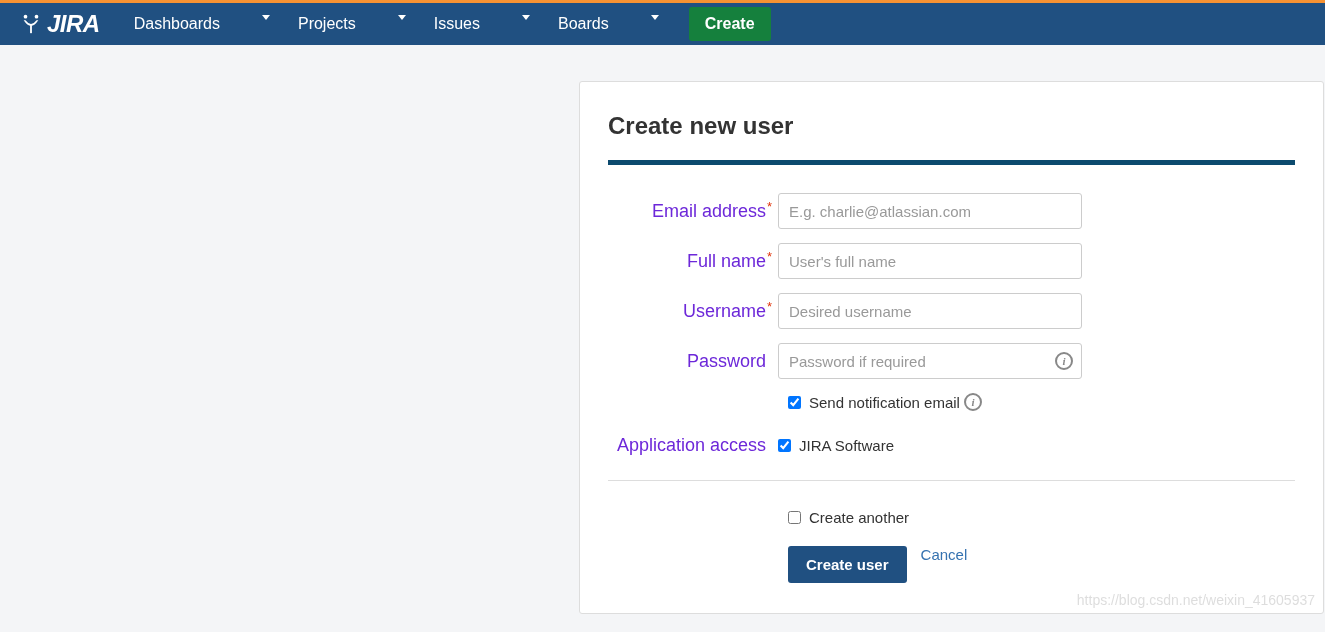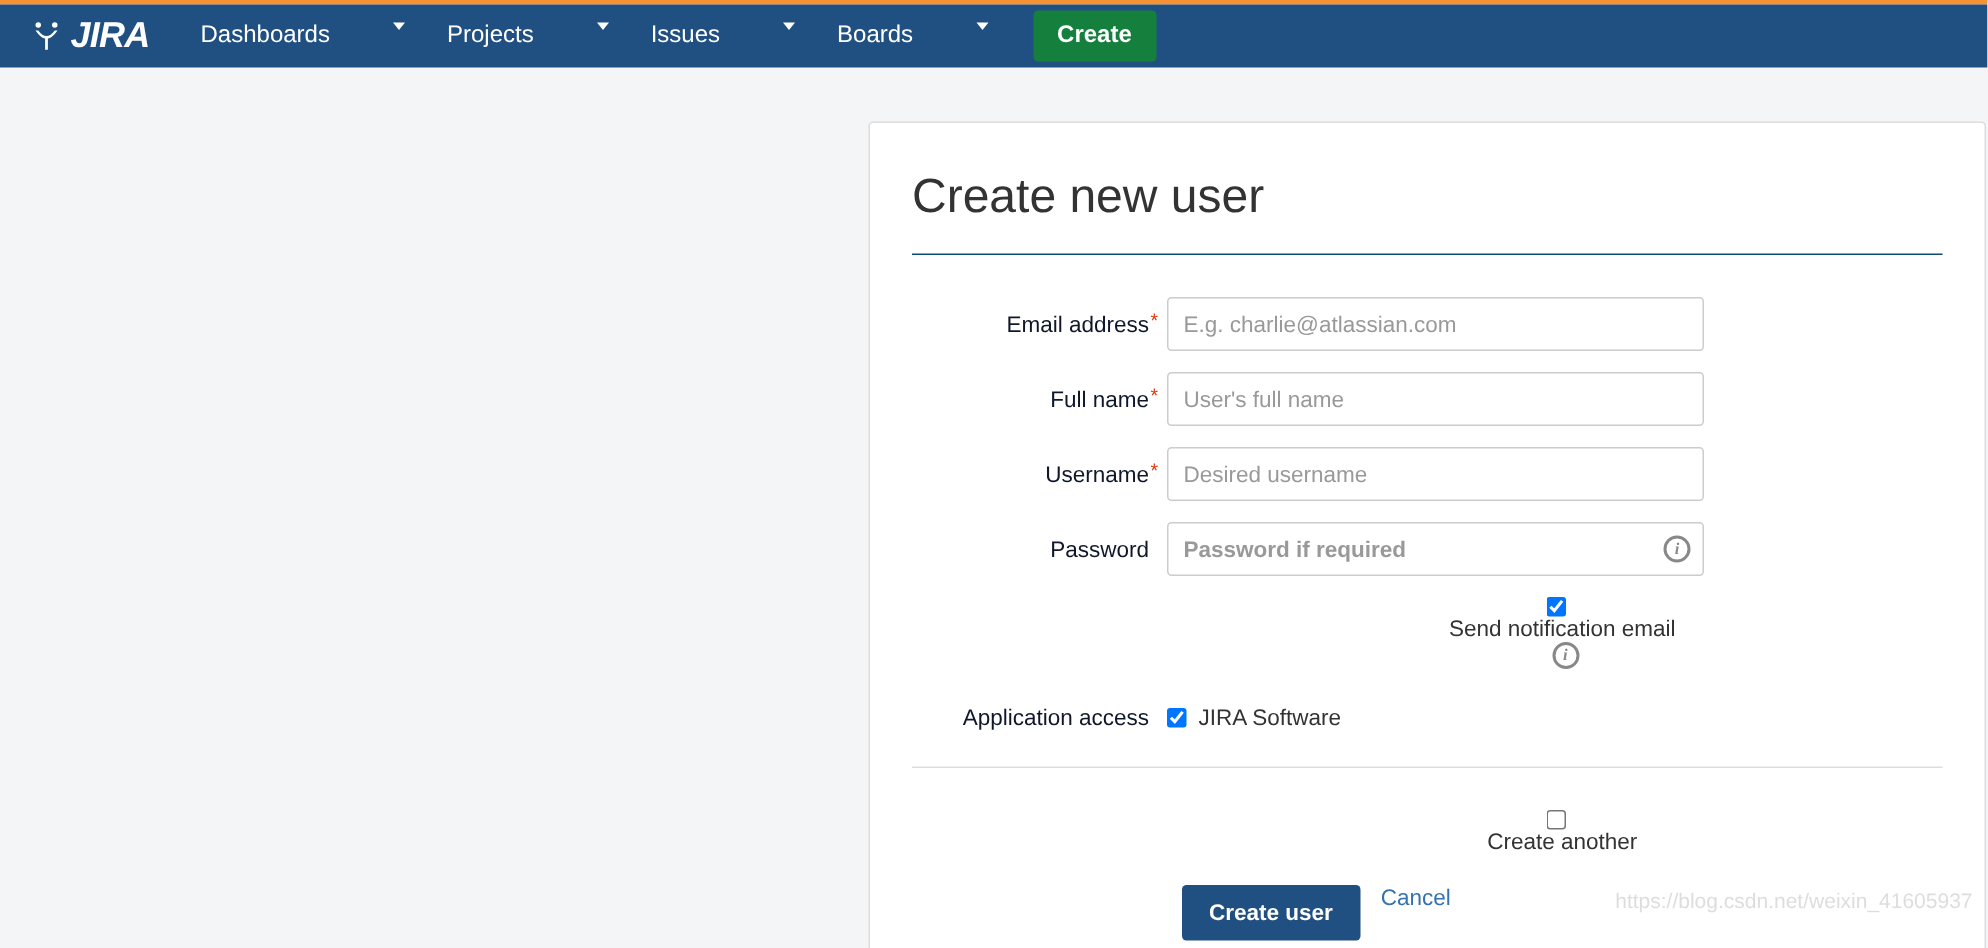--- a/index.html
+++ b/index.html
@@ -65,50 +65,50 @@
       background: #fff;
       border: 1px solid #ddd;
       border-radius: 3px;
       position: absolute;
       left: 579px;
       top: 81px;
       width: 745px;
       padding: 30px 28px 30px 28px;
     }
     .panel h1 {
-      font-size: 32px;
-      font-weight: 400;
+      font-size: 24px;
+      font-weight: 700;
       color: #333;
       padding-bottom: 20px;
-      border-bottom: 1px solid #0c4a6e;
+      border-bottom: 5px solid #0c4a6e;
       margin-bottom: 28px;
     }
     .form-row {
       display: flex;
       align-items: center;
       margin-bottom: 14px;
     }
     .form-label {
       width: 170px;
       text-align: right;
-      color: #0f172a;
-      font-size: 15px;
+      color: #6d28d9;
+      font-size: 18px;
       padding-right: 12px;
       position: relative;
     }
     .required::after {
       content: "*";
       color: #e0350b;
       position: absolute;
       top: -2px;
       margin-left: 1px;
       font-size: 13px;
     }
     .text-input {
-      width: 358px;
+      width: 304px;
       height: 36px;
       border: 1px solid #ccc;
       border-radius: 3px;
       padding: 0 10px;
       font-size: 15px;
       color: #333;
     }
     .text-input::placeholder { color: #999; }
     .input-wrap { position: relative; display: inline-block; }
     .info-icon {
@@ -141,21 +141,20 @@
       font-family: Georgia, serif;
       font-style: italic;
       margin-left: 4px;
       vertical-align: middle;
     }
     .checkbox-row {
       display: flex;
       align-items: center;
       margin-left: 180px;
       margin-bottom: 14px;
-      flex-direction: column;
     }
     .checkbox-row input { margin-right: 8px; }
     .checkbox-label { color: #333; font-size: 15px; }
     .divider {
       border-top: 1px solid #ddd;
       margin: 24px 0 28px 0;
     }
     .footer-row {
       display: flex;
       margin-left: 180px;
@@ -234,21 +233,21 @@
   </div>
 
   <div class="form-row">
     <div class="form-label required">Username</div>
     <input class="text-input" type="text" placeholder="Desired username" style="">
   </div>
 
   <div class="form-row">
     <div class="form-label">Password</div>
     <div class="input-wrap">
-      <input class="text-input" type="password" style="padding-right: 34px; font-weight: bold;" placeholder="Password if required">
+      <input class="text-input" type="password" style="padding-right: 34px;" placeholder="Password if required">
       <span class="info-icon">i</span>
     </div>
   </div>
 
   <div class="checkbox-row">
     <input type="checkbox" checked="" style="">
     <span class="checkbox-label">Send notification email</span>
     <span class="info-inline">i</span>
   </div>
 

